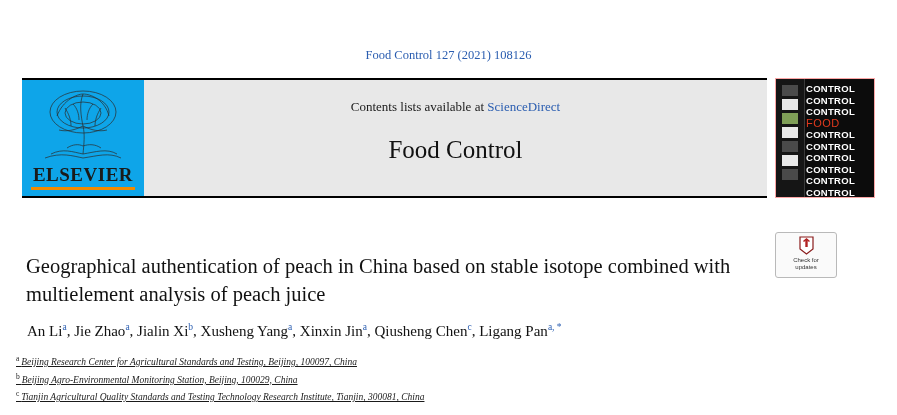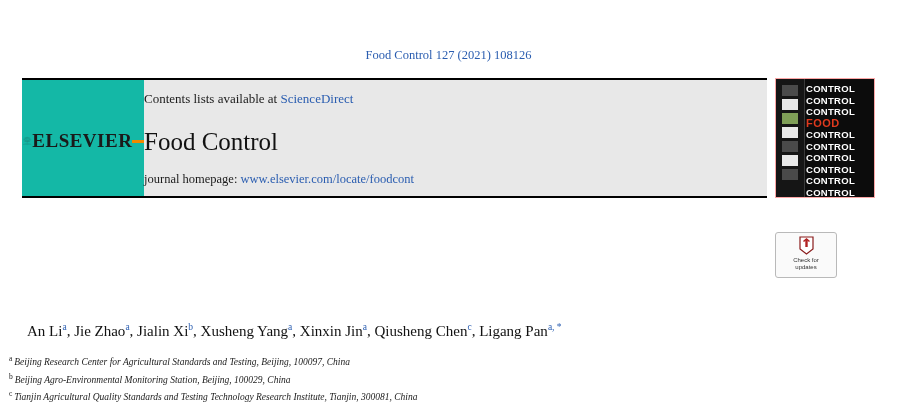--- a/index.html
+++ b/index.html
@@ -42,24 +42,24 @@
     height: 120px;
     border-top: 2px solid #000000;
     border-bottom: 2px solid #000000;
     box-sizing: border-box;
     display: flex;
     flex-direction: row;
   }
   .elsevier-block {
     width: 122px;
     flex: 0 0 122px;
-    background: #14b8a6;
+    background: #0ea5e9;
     position: relative;
     display: flex;
-    flex-direction: row;
+    flex-direction: column;
     align-items: center;
     justify-content: flex-start;
     padding-top: 4px;
     box-sizing: border-box;
   }
   .elsevier-tree {
     width: 92px;
     height: 78px;
     margin-top: 2px;
   }
@@ -78,20 +78,21 @@
     background: #f08a00;
     margin-top: 3px;
   }
 
   .journal-block {
     flex: 1 1 auto;
     background: #e8e8e8;
     position: relative;
     display: flex;
     flex-direction: column;
+    align-items: center;
     justify-content: center;
   }
   .contents-line {
     font-size: 13px;
     color: #1a1a1a;
     margin-top: 2px;
   }
   .contents-line .sd-link {
     color: #2a5db0;
   }
@@ -152,21 +153,21 @@
     letter-spacing: 0.3px;
     line-height: 11.5px;
   }
   .cover-food {
     position: absolute;
     left: 30px;
     top: 38px;
     color: #e03a1e;
     font-family: "Liberation Sans", sans-serif;
     font-size: 11px;
-    font-weight: bold;
+    font-weight: normal;
     letter-spacing: 0.5px;
   }
   .cover-rows {
     position: absolute;
     left: 30px;
     top: 50px;
     width: 68px;
     color: #ffffff;
     font-family: "Liberation Sans", sans-serif;
     font-size: 9.5px;
@@ -228,27 +229,28 @@
   }
   .authors sup {
     font-size: 9.5px;
     vertical-align: super;
     color: #2a5db0;
   }
 
   .affiliations {
     position: absolute;
     top: 352px;
-    left: 9px;
+    left: 16px;
     width: 760px;
     font-size: 9.5px;
     line-height: 14.5px;
     color: #1a1a1a;
     font-style: italic;
     font-family: "Liberation Serif", serif;
+    text-decoration: underline;
   }
   .affiliations .aff-sup {
     font-style: normal;
     font-size: 7.5px;
     vertical-align: super;
   }
   .aff-row { white-space: nowrap; }
 </style>
 </head>
 <body>
@@ -280,23 +282,20 @@
       </svg>
       <div class="elsevier-word">ELSEVIER</div>
       <div class="elsevier-rule"></div>
     </div>
 
     <div class="journal-block">
       <div class="contents-line">
         <span>Contents lists available at </span><span class="sd-link">ScienceDirect</span>
       </div>
       <div class="journal-name">Food Control</div>
-      <div class="homepage-line">
-        <span>journal homepage: </span><span class="hp-link">www.elsevier.com/locate/foodcont</span>
-      </div>
     </div>
   </div>
 
   <div class="cover">
     <div class="cover-left">
       <div class="sq d" style="top:6px"></div>
       <div class="sq w" style="top:20px"></div>
       <div class="sq g" style="top:34px"></div>
       <div class="sq w" style="top:48px"></div>
       <div class="sq d" style="top:62px"></div>
@@ -318,20 +317,21 @@
   <div class="crossmark">
     <svg class="cm-icon" viewBox="0 0 17 19">
       <path d="M2 1 H15 V13 L8.5 18 L2 13 Z" fill="#ffffff" stroke="#8a1b1b" stroke-width="1.2"></path>
       <path d="M8.5 3 L8.5 11" stroke="#b12222" stroke-width="2.4"></path>
       <path d="M5.5 5.5 L8.5 3 L11.5 5.5" fill="none" stroke="#b12222" stroke-width="1.6"></path>
     </svg>
     <div class="crossmark-label" style="white-space:pre-line">Check for
 updates</div>
   </div>
 
+  <div class="title">Geographical authentication of peach in China based on stable isotope combined with multielement analysis of peach juice</div>
 
   <div class="authors"><span>An Li</span><sup>a</sup><span>, </span><span>Jie Zhao</span><sup>a</sup><span>, </span><span>Jialin Xi</span><sup>b</sup><span>, </span><span>Xusheng Yang</span><sup>a</sup><span>, </span><span>Xinxin Jin</span><sup>a</sup><span>, </span><span>Qiusheng Chen</span><sup>c</sup><span>, </span><span>Ligang Pan</span><sup class="">a, *</sup></div>
 
   <div class="affiliations">
       <div class="aff-row"><span class="aff-sup">a </span><span>Beijing Research Center for Agricultural Standards and Testing, Beijing, 100097, China</span></div>
       <div class="aff-row"><span class="aff-sup">b </span><span>Beijing Agro-Environmental Monitoring Station, Beijing, 100029, China</span></div>
       <div class="aff-row"><span class="aff-sup">c </span><span>Tianjin Agricultural Quality Standards and Testing Technology Research Institute, Tianjin, 300081, China</span></div>
     </div>
 
 </div>

